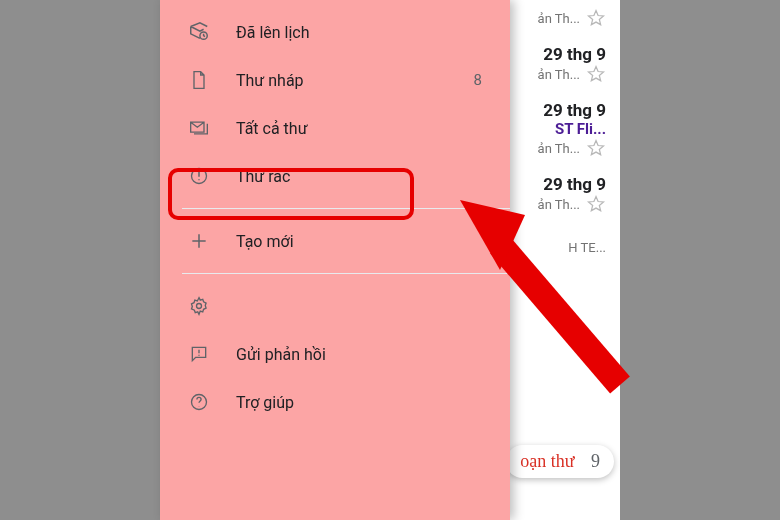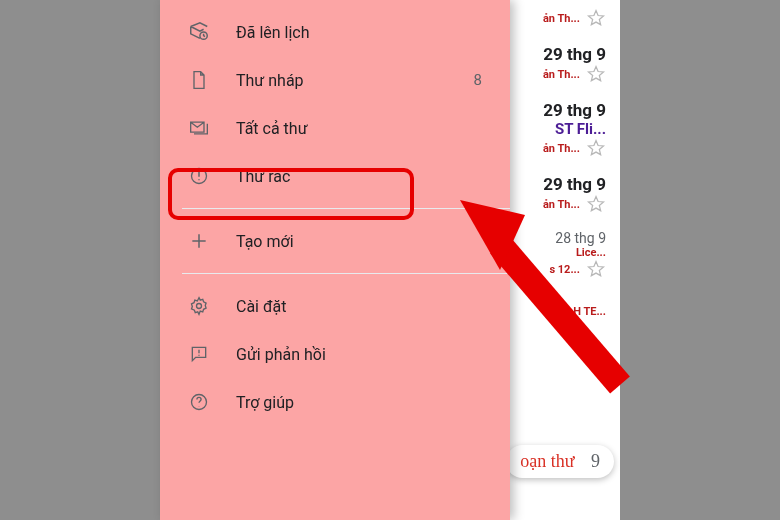--- a/index.html
+++ b/index.html
@@ -26,21 +26,21 @@
       width: 150px;
       height: 520px;
       overflow: hidden;
     }
     .email-item {
       padding: 8px 14px 8px 6px;
       position: relative;
     }
     .email-date-bold { color: #202124; font-weight: 700; font-size: 17px; text-align: right; }
     .email-date { color: #5f6368; font-size: 14px; text-align: right; }
-    .email-frag { color: #b91c1c; font-size: 11px; white-space: nowrap; font-weight: bold; }
+    .email-frag { color: #737373; font-size: 13px; white-space: nowrap; }
     .email-frag-bold { color: #4c1d95; font-weight: 700; font-size: 15px; white-space: nowrap; }
     .star-row { display: flex; align-items: center; justify-content: flex-end; gap: 6px; }
     .star-icon { width: 20px; height: 20px; display: flex; align-items: center; justify-content: center; }
     .pill {
       position: absolute;
       right: 6px;
       bottom: 42px;
       background: #fff;
       border-radius: 18px;
       padding: 6px 14px;
@@ -154,32 +154,20 @@
       <div class="email-date-bold">29 thg 9</div>
       <div class="star-row">
         <span class="email-frag">ản Th...</span>
         <span class="star-icon">
           <svg width="20" height="20" viewBox="0 0 24 24">
               <path fill="none" stroke="#b8b8b8" stroke-width="1.5" d="M12 3l2.5 6 6.5.5-5 4.3 1.6 6.2L12 16.9 6.4 20l1.6-6.2-5-4.3 6.5-.5z"></path>
             </svg>
         </span>
       </div>
     </div>
-    <div class="email-item">
-      <div class="email-date">28 thg 9</div>
-      <div class="email-frag" style="text-align:right">Lice...</div>
-      <div class="star-row">
-        <span class="email-frag">s 12...</span>
-        <span class="star-icon">
-          <svg width="20" height="20" viewBox="0 0 24 24">
-              <path fill="none" stroke="#b8b8b8" stroke-width="1.5" d="M12 3l2.5 6 6.5.5-5 4.3 1.6 6.2L12 16.9 6.4 20l1.6-6.2-5-4.3 6.5-.5z"></path>
-            </svg>
-        </span>
-      </div>
-    </div>
     <div class="email-item" style="padding-top:18px">
       <div class="email-frag" style="text-align:right">H TE...</div>
     </div>
     <div class="pill">
       <span>oạn thư</span>
       <span style="color:#5f6368;margin-left:12px">9</span>
     </div>
   </div>
 
   <div class="sidebar">
@@ -227,21 +215,20 @@
       <span class="nav-label">Tạo mới</span>
     </div>
     <div class="divider"></div>
     <div class="nav-item">
       <span class="nav-icon">
         <svg width="20" height="20" viewBox="0 0 24 24">
             <circle cx="12" cy="12" r="3" fill="none" stroke="currentColor" stroke-width="1.6"></circle>
             <path fill="none" stroke="currentColor" stroke-width="1.6" d="M12 2l1.5 3 3-1 1 3 3 1.5-1 3 1 3-3 1.5-1 3-3-1L12 22l-1.5-3-3 1-1-3L3 15.5l1-3-1-3L6 8l1-3 3 1z"></path>
           </svg>
       </span>
-      <span class="nav-label">Cài đặt</span>
     </div>
     <div class="nav-item">
       <span class="nav-icon">
         <svg width="20" height="20" viewBox="0 0 24 24">
             <path fill="none" stroke="currentColor" stroke-width="1.6" d="M4 4h16v12H8l-4 4zM12 7v4M12 13v1"></path>
           </svg>
       </span>
       <span class="nav-label">Gửi phản hồi</span>
     </div>
     <div class="nav-item">

